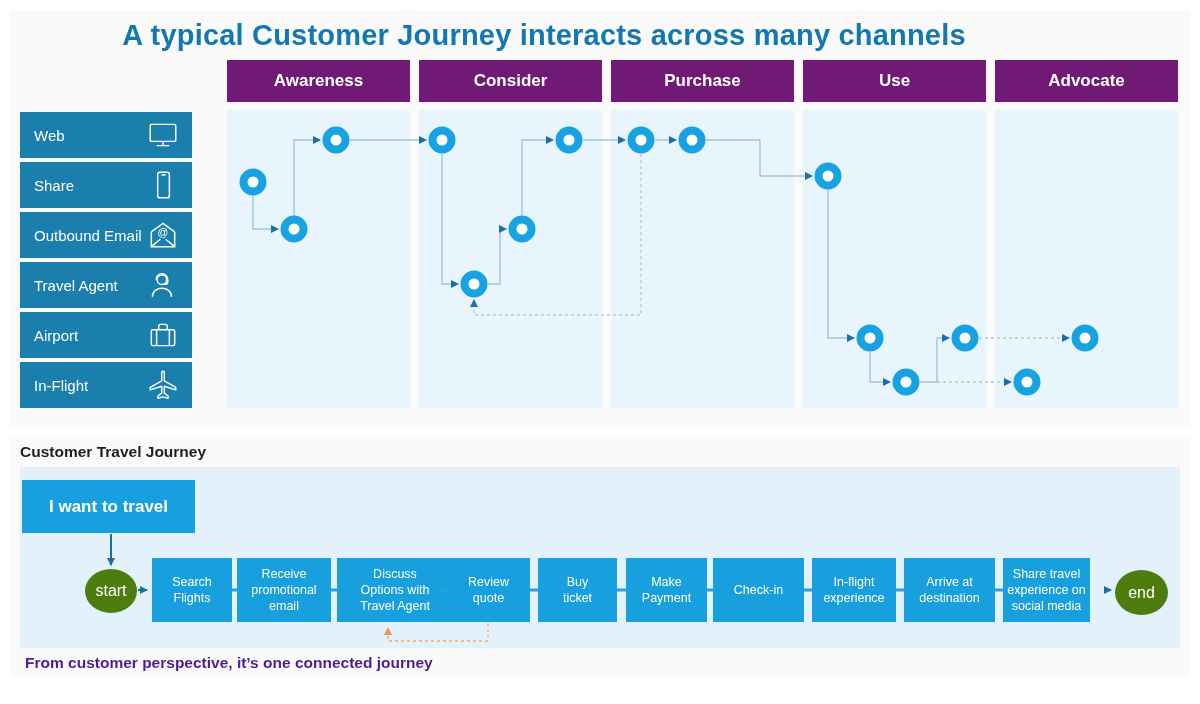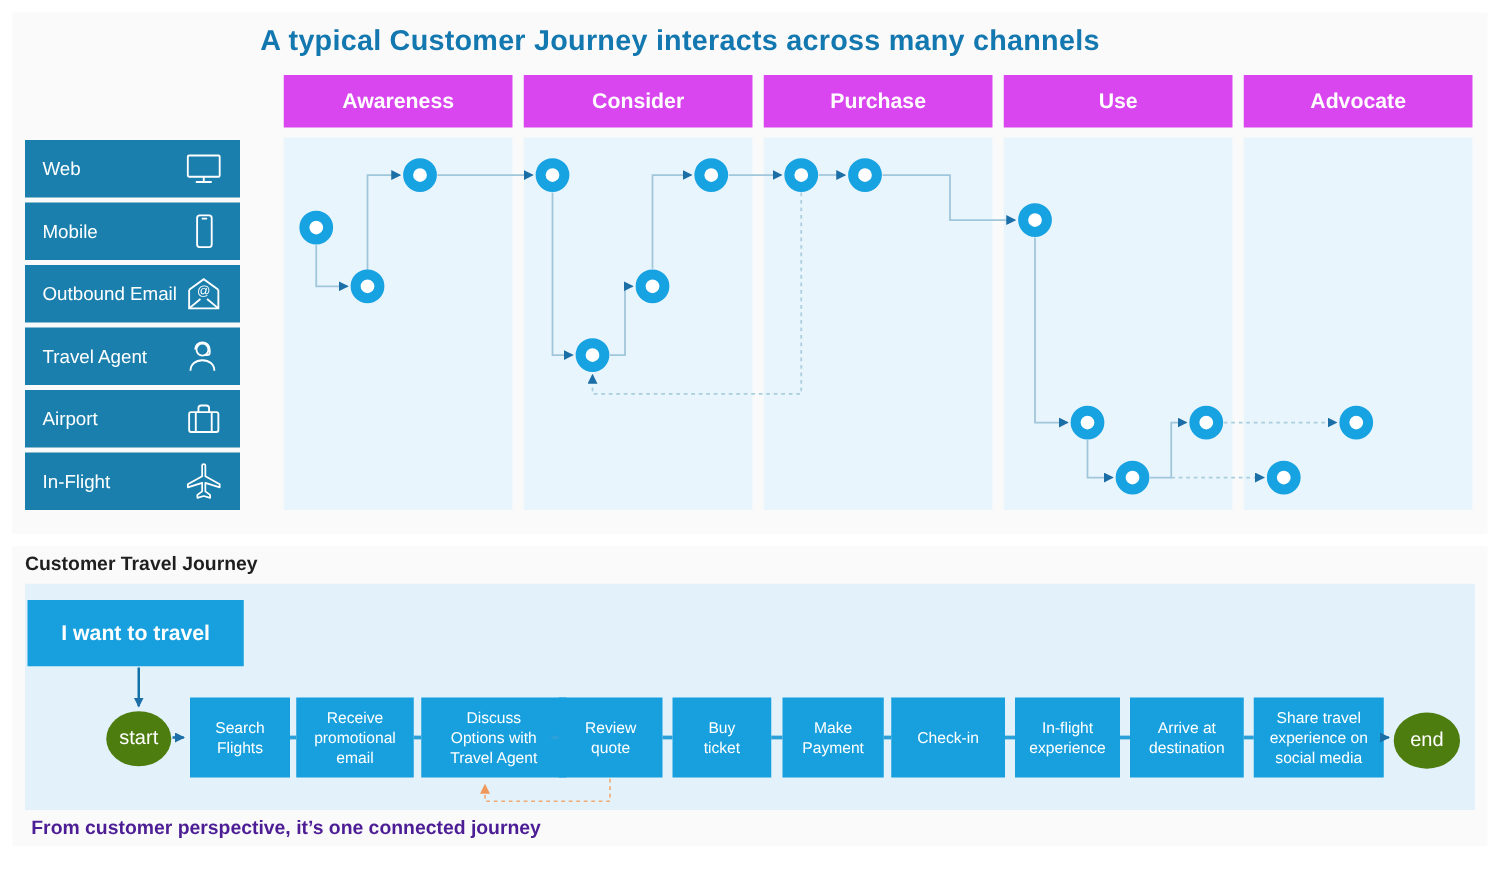--- a/index.html
+++ b/index.html
@@ -1,22 +1,22 @@
 <!DOCTYPE html>
 <html><head>
 <meta charset="utf-8">
 <style>
   html,body{margin:0;padding:0;}
   body{width:1200px;height:704px;background:#ffffff;position:relative;overflow:hidden;
        font-family:"Liberation Sans",sans-serif;}
   .panel-top{position:absolute;left:10px;top:10px;width:1180px;height:417px;background:#fafafa;}
   .panel-bottom{position:absolute;left:10px;top:437px;width:1180px;height:240px;background:#fafafa;}
   .title{position:absolute;left:0;top:19px;width:1088px;text-align:center;
-         color:#1478b0;font-size:23px;font-weight:bold;letter-spacing:.2px;}
-  .stage-header{position:absolute;top:60px;height:42px;background:#d946ef;color:#fff;
+         color:#1478b0;font-size:29px;font-weight:bold;letter-spacing:.2px;}
+  .stage-header{position:absolute;top:60px;height:42px;background:#701a75;color:#fff;
          font-size:17px;font-weight:bold;display:flex;align-items:center;justify-content:center;}
   .stage-col{position:absolute;top:110px;height:298px;background:#e9f5fc;}
   .channel-row{position:absolute;left:20px;width:172px;height:46px;background:#1b7fad;color:#fff;
          display:flex;align-items:center;padding:0 12px 0 14px;box-sizing:border-box;}
   .channel-row .lbl{flex:1;font-size:15px;font-weight:500;}
   .channel-row svg{flex:0 0 auto;}
   .journey-heading{position:absolute;left:20px;top:443px;font-size:15.5px;font-weight:bold;color:#1f1f1f;}
   .journey-panel{position:absolute;left:20px;top:467px;width:1160px;height:181px;background:#e2f1fa;}
   .trigger-box{position:absolute;left:22px;top:480px;width:173px;height:53px;background:#17a0dd;
          color:#fff;font-size:17px;font-weight:bold;display:flex;align-items:center;justify-content:center;}
@@ -51,21 +51,21 @@
 <div class="stage-col" style="left:995px;width:183px"></div>
 
 <div class="channel-row" style="top:112px">
   <span class="lbl">Web</span>
   <svg width="34" height="34" viewBox="0 0 32 32" stroke="#fff" stroke-width="1.4" fill="none">
     <rect x="4" y="6" width="24" height="16" rx="1"></rect>
       <path d="M16 22v4M10 26h12"></path>
   </svg>
 </div>
 <div class="channel-row" style="top:162px">
-  <span class="lbl">Mobile</span>
+  <span class="lbl">Share</span>
   <svg width="34" height="34" viewBox="0 0 32 32" stroke="#fff" stroke-width="1.4" fill="none">
     <rect x="11" y="4" width="11" height="24" rx="2"></rect>
       <path d="M14.5 6.5h4"></path>
   </svg>
 </div>
 <div class="channel-row" style="top:212px">
   <span class="lbl">Outbound Email</span>
   <svg width="34" height="34" viewBox="0 0 32 32" stroke="#fff" stroke-width="1.4" fill="none">
     <path d="M5 13l11-8 11 8"></path>
       <path d="M5 13v14h22V13"></path>
@@ -115,21 +115,21 @@
 quote</div>
     <div class="step" style="left: 538px; width: 79px;">Buy
 ticket</div>
     <div class="step" style="left: 626px; width: 81px;">Make
 Payment</div>
     <div class="step" style="left: 713px; width: 91px;">Check-in</div>
     <div class="step" style="left: 812px; width: 84px;">In-flight
 experience</div>
     <div class="step" style="left: 904px; width: 91px;">Arrive at
 destination</div>
-    <div class="step" style="left: 1003px; width: 104px;">Share travel
+    <div class="step" style="left: 1003px; width: 87px;">Share travel
 experience on
 social media</div>
   </div>
 <div class="caption">From customer perspective, it’s one connected journey</div>
 
 <svg id="overlay">
   <defs>
     <marker id="arrow-dark" markerUnits="userSpaceOnUse" markerWidth="8" markerHeight="8" refX="7" refY="4" orient="auto">
       <path d="M0,0 L8,4 L0,8 Z" fill="#1b6ea6"></path>
     </marker>

